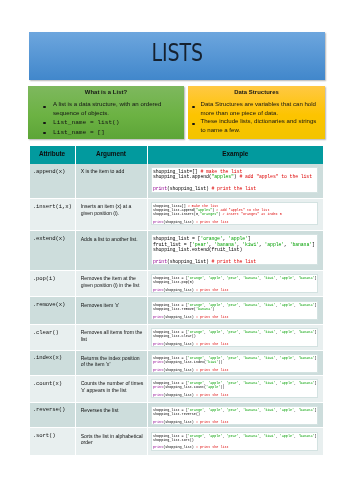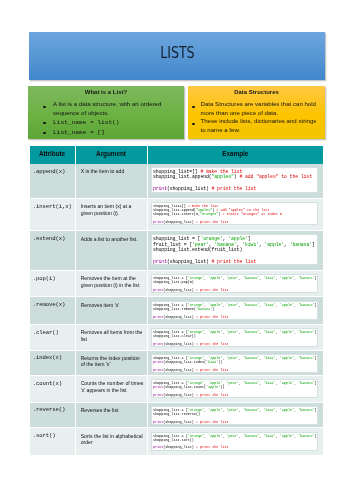--- a/index.html
+++ b/index.html
@@ -9,21 +9,21 @@
        -webkit-font-smoothing:antialiased;}
   #page{position:relative;width:353px;height:500px;}
 
   
   #title-banner{position:absolute;left:29px;top:32px;width:296px;height:48px;
     background:linear-gradient(180deg,#6da6de 0%,#4187cb 100%);
     box-shadow:0.9px 1.1px 1.3px rgba(80,80,80,0.42);}
   #title-text{position:absolute;left:0;top:0;width:100%;height:100%;
     display:flex;align-items:center;justify-content:center;
     font-family:"DejaVu Sans",sans-serif;font-stretch:condensed;
-    font-size:16px;font-weight:400;color:#15212f;letter-spacing:-0.1px;padding-bottom:7px;box-sizing:border-box;}
+    font-size:24px;font-weight:400;color:#15212f;letter-spacing:-0.1px;padding-bottom:7px;box-sizing:border-box;}
   #title-text>span{display:inline-block;transform:scaleX(0.88);}
 
   
   .info-box{position:absolute;top:86px;height:53px;
     box-shadow:0.9px 1.1px 1.3px rgba(80,80,80,0.42);}
   #box-green{left:28px;width:156px;
     background:linear-gradient(180deg,#7eb85e 0%,#6cb243 55%,#5da537 100%);}
   #box-yellow{left:188px;width:137px;
     background:linear-gradient(180deg,#ffc844 0%,#fdc400 55%,#f2c400 100%);}
   .info-title{text-align:center;font-weight:bold;font-size:5.9px;color:#141414;

